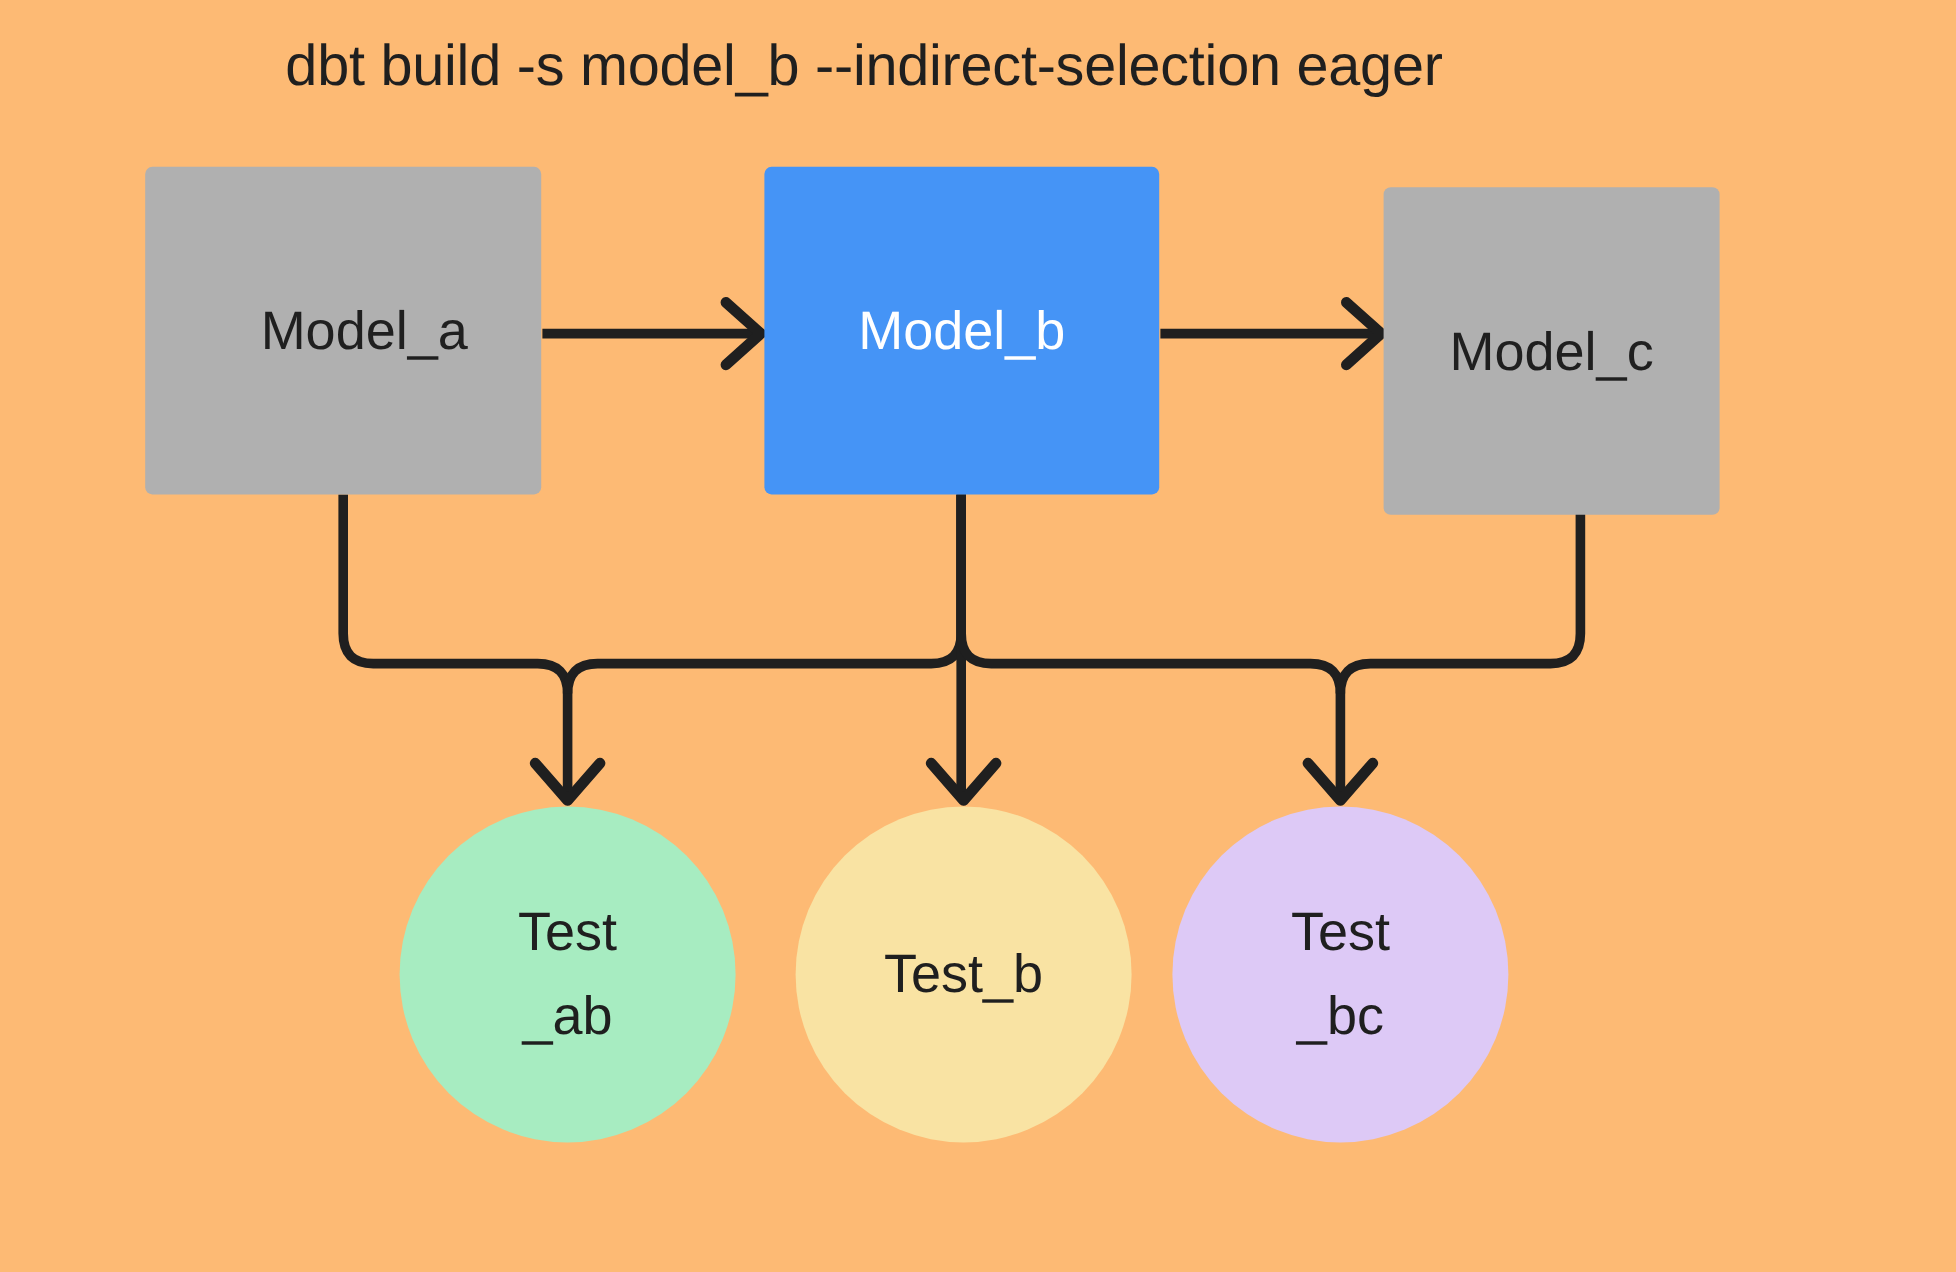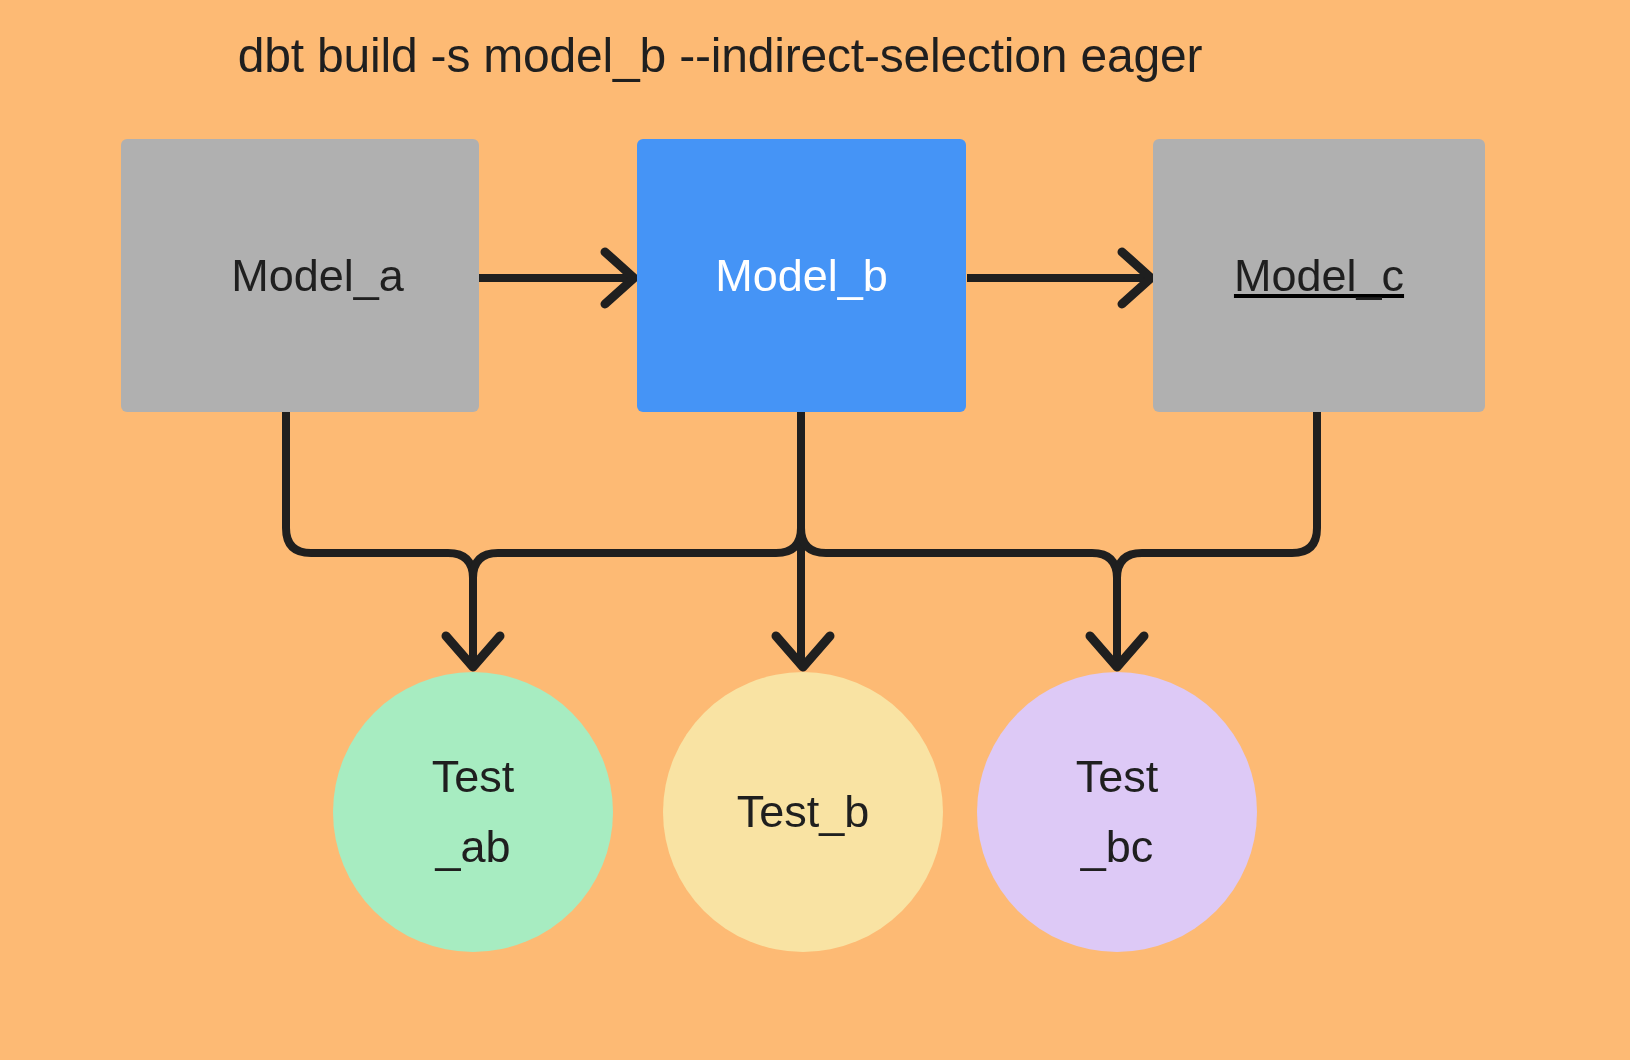--- a/index.html
+++ b/index.html
@@ -107,29 +107,29 @@
 
     <path d="M 801 412 L 801 528 Q 801 553 826 553 L 1092 553 Q 1117 553 1117 578 L 1117 660"></path>
 
     <path d="M 1317 412 L 1317 528 Q 1317 553 1292 553 L 1142 553 Q 1117 553 1117 578"></path>
 
     <path class="arrowhead" d="M 446 636 L 473 667 L 500 636"></path>
     <path class="arrowhead" d="M 776 636 L 803 667 L 830 636"></path>
     <path class="arrowhead" d="M 1090 636 L 1117 667 L 1144 636"></path>
   </svg>
 
-  <div class="node-box" style="left:121px; top:139px; width:358px; height:273px; background:#b0b0b0;padding-left:35px;">
+  <div class="node-box" style="left:121px; top:139px; width:330px; height:273px; background:#b0b0b0;padding-left:35px;">
     <span class="node-label" style="color:#1f1f1f;">Model_a</span>
   </div>
 
   <div class="node-box" style="left:637px; top:139px; width:329px; height:273px; background:#4594f6;">
     <span class="node-label" style="color:#ffffff;">Model_b</span>
   </div>
 
-  <div class="node-box" style="left:1153px; top:139px; width:332px; height:273px; background:#b0b0b0;text-decoration:underline;">
+  <div class="node-box" style="left:1153px; top:156px; width:280px; height:273px; background:#b0b0b0;">
     <span class="node-label" style="color:#1f1f1f;">Model_c</span>
   </div>
 
   <div class="node-circle" style="left:333px; top:672px; width:280px; height:280px; background:#a7ecc1;">
     <span class="node-label">Test
 _ab</span>
   </div>
 
   <div class="node-circle" style="left:663px; top:672px; width:280px; height:280px; background:#f9e3a3;">
     <span class="node-label">Test_b</span>

